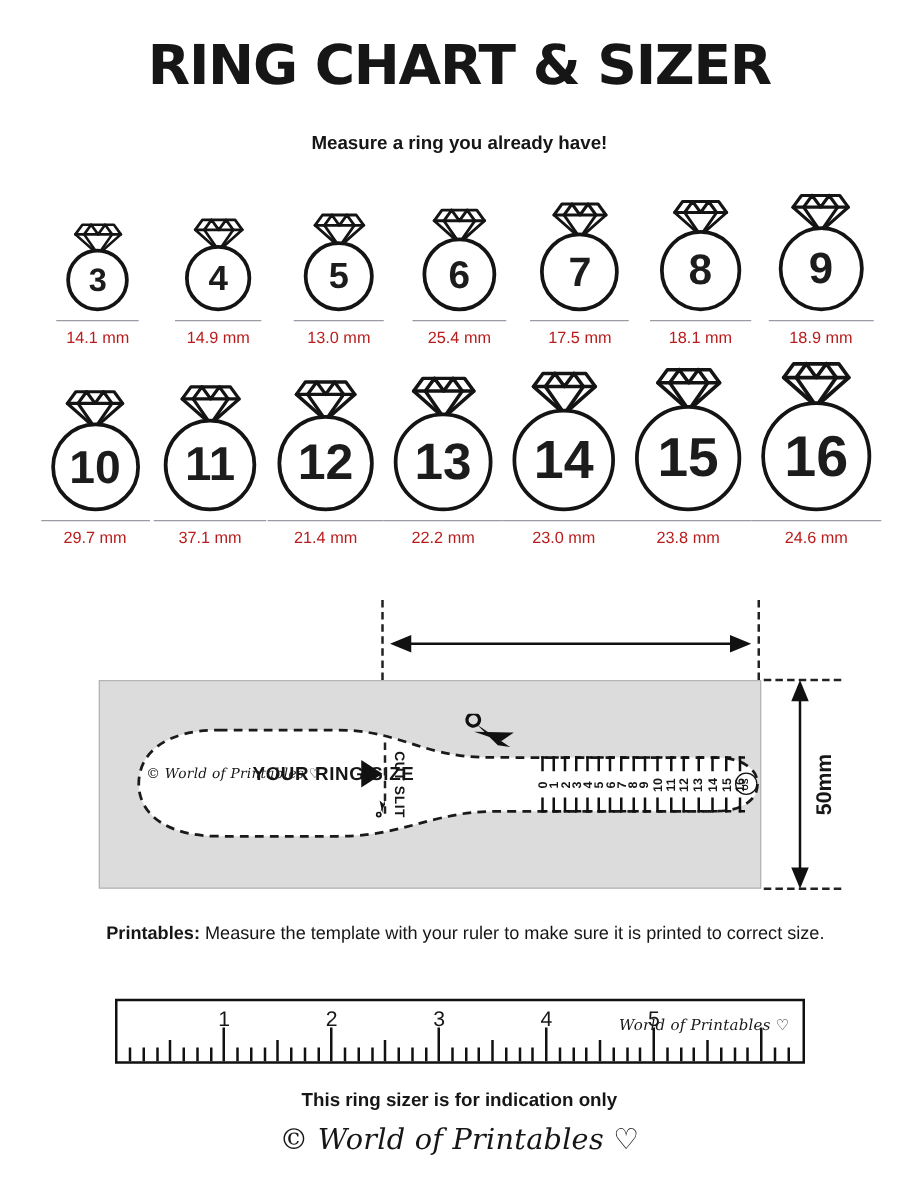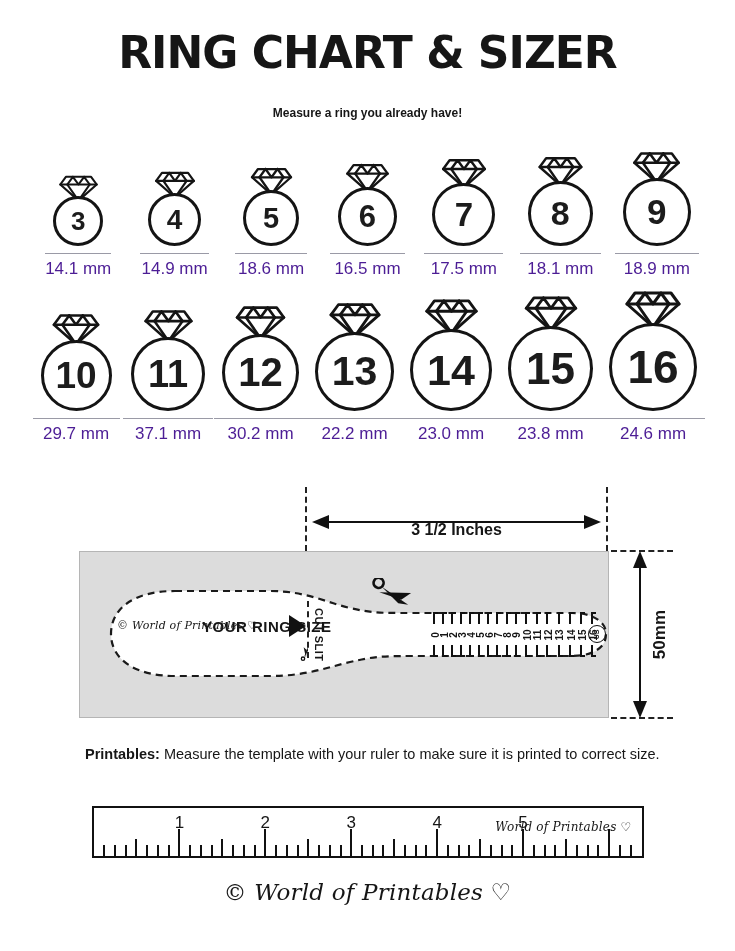--- a/index.html
+++ b/index.html
@@ -1,31 +1,31 @@
 <!DOCTYPE html>
 <html><head>
 <meta charset="utf-8">
 <style>
   * { margin:0; padding:0; box-sizing:border-box; }
   html,body { width:735px; background:#fff; }
   body { height:951px; overflow:hidden; font-family:"Liberation Sans", sans-serif; color:#161616; position:relative; }
 
   .page-title { text-align:center; margin-top:27px; font-size:44px; font-weight:900; letter-spacing:-1px; font-family:"DejaVu Sans", sans-serif; }
   .intro { text-align:center; margin-top:28px; }
-  .intro-heading { font-size:12px; font-weight:700; }
+  .intro-heading { font-size:15px; font-weight:700; }
   .intro-sub { font-size:15px; margin-top:3px; }
 
   .rings-row { display:flex; margin:0 30px; }
   .rings-row.row1 { margin-top:30px; }
   .rings-row.row2 { margin-top:10px; }
   .ring-col { flex:1; display:flex; flex-direction:column; align-items:center; justify-content:flex-end; }
   .ring-stack { display:flex; flex-direction:column; align-items:center; }
   .ring-circle { border-radius:50%; background:#fff; display:flex; align-items:center; justify-content:center; font-weight:700; color:#1c1c1c; }
   .ring-underline { height:1px; background:#9a9aa6; margin-top:7px; }
-  .ring-mm { font-size:17px; margin-top:5px; color:#4c1d95; }
+  .ring-mm { font-size:13px; margin-top:5px; color:#b91c1c; }
 
   .sizer-wrap { position:relative; height:248px; margin-top:40px; }
   .dash-v { position:absolute; width:0; border-left:2px dashed #222; }
   .dash-h { position:absolute; height:0; border-top:2px dashed #222; }
   .dim-arrow-h { position:absolute; top:31px; left:312px; width:289px; height:14px; }
   .dim-arrow-h .line { position:absolute; left:6px; right:6px; top:6px; height:2px; background:#111; }
   .dim-arrow-h .head-l { position:absolute; left:0; top:0; width:0; height:0; border-right:17px solid #111; border-top:7px solid transparent; border-bottom:7px solid transparent; }
   .dim-arrow-h .head-r { position:absolute; right:0; top:0; width:0; height:0; border-left:17px solid #111; border-top:7px solid transparent; border-bottom:7px solid transparent; }
   .dim-label-h { position:absolute; top:37px; left:312px; width:289px; text-align:center; font-weight:700; font-size:16px; }
 
@@ -119,38 +119,38 @@
       <path d="M4 15 H56"></path>
       <path d="M22 4 L14 15 M22 4 L30 15 M38 4 L30 15 M38 4 L46 15"></path>
       <path d="M14 15 L30 38 M46 15 L30 38"></path>
     </g>
         </svg>
         <div class="ring-circle" style="width:56px;height:56px;border:3.3px solid #141414;margin-top:-6px;font-size:29px;">
           <span>5</span>
         </div>
       </div>
       <div class="ring-underline" style="width:72px;"></div>
-      <div class="ring-mm">18.6 mm</div>
+      <div class="ring-mm">13.0 mm</div>
     </div>
     <div class="ring-col">
       <div class="ring-stack">
         <svg width="47" height="31" viewBox="0 0 60 40">
     <g fill="none" stroke="#141414" stroke-width="3" stroke-linejoin="round" stroke-linecap="round">
       <path d="M12 4 L48 4 L56 15 L30 38 L4 15 Z"></path>
       <path d="M4 15 H56"></path>
       <path d="M22 4 L14 15 M22 4 L30 15 M38 4 L30 15 M38 4 L46 15"></path>
       <path d="M14 15 L30 38 M46 15 L30 38"></path>
     </g>
         </svg>
         <div class="ring-circle" style="width:59px;height:59px;border:3.4px solid #141414;margin-top:-6px;font-size:31px;">
           <span>6</span>
         </div>
       </div>
       <div class="ring-underline" style="width:75px;"></div>
-      <div class="ring-mm">16.5 mm</div>
+      <div class="ring-mm">25.4 mm</div>
     </div>
     <div class="ring-col">
       <div class="ring-stack">
         <svg width="48" height="32" viewBox="0 0 60 40">
     <g fill="none" stroke="#141414" stroke-width="3" stroke-linejoin="round" stroke-linecap="round">
       <path d="M12 4 L48 4 L56 15 L30 38 L4 15 Z"></path>
       <path d="M4 15 H56"></path>
       <path d="M22 4 L14 15 M22 4 L30 15 M38 4 L30 15 M38 4 L46 15"></path>
       <path d="M14 15 L30 38 M46 15 L30 38"></path>
     </g>
@@ -240,21 +240,21 @@
       <path d="M4 15 H56"></path>
       <path d="M22 4 L14 15 M22 4 L30 15 M38 4 L30 15 M38 4 L46 15"></path>
       <path d="M14 15 L30 38 M46 15 L30 38"></path>
     </g>
         </svg>
         <div class="ring-circle" style="width:77px;height:77px;border:3.7px solid #141414;margin-top:-6px;font-size:40px;">
           <span>12</span>
         </div>
       </div>
       <div class="ring-underline" style="width:93px;"></div>
-      <div class="ring-mm">30.2 mm</div>
+      <div class="ring-mm">21.4 mm</div>
     </div>
     <div class="ring-col">
       <div class="ring-stack">
         <svg width="56" height="37" viewBox="0 0 60 40">
     <g fill="none" stroke="#141414" stroke-width="3" stroke-linejoin="round" stroke-linecap="round">
       <path d="M12 4 L48 4 L56 15 L30 38 L4 15 Z"></path>
       <path d="M4 15 H56"></path>
       <path d="M22 4 L14 15 M22 4 L30 15 M38 4 L30 15 M38 4 L46 15"></path>
       <path d="M14 15 L30 38 M46 15 L30 38"></path>
     </g>
@@ -320,21 +320,20 @@
   </div>
 
 <div class="sizer-wrap">
   <div class="dash-v" style="left:305px; top:3px; height:64px;"></div>
   <div class="dash-v" style="left:606px; top:3px; height:64px;"></div>
   <div class="dim-arrow-h">
     <div class="head-l"></div>
     <div class="line"></div>
     <div class="head-r"></div>
   </div>
-  <div class="dim-label-h">3 1/2 Inches</div>
 
   <div class="template-box">
     <svg class="shape" width="530" height="167" viewBox="0 0 530 167">
       <path d="M 95 39 H 190 C 225 39 245 50 270 56 C 292 61 300 61 330 61 H 492 C 508 61 519 66 524 74 Q 528 82 524 91 C 519 99 508 104 492 104 H 330 C 300 104 292 105 270 110 C 245 116 225 124 190 124 H 95 C 53 124 31 106 31 82 C 31 57 53 39 95 39 Z" fill="#ffffff" stroke="#1a1a1a" stroke-width="2.2" stroke-dasharray="7 5"></path>
     </svg>
     <div class="tpl-brand brand-script">© World of Printables ♡</div>
     <div class="yrs-label">YOUR RING SIZE</div>
     <div class="arrow-right"></div>
     <div class="cut-line"></div>
     <div class="cut-slit">CUT SLIT</div>
@@ -511,14 +510,15 @@
     <div class="tick" style="left: 525.26px; height: 11px;"></div>
     <div class="tick" style="left: 536px; height: 11px;"></div>
     <div class="num" style="left: 85.92px;">1</div>
     <div class="num" style="left: 171.84px;">2</div>
     <div class="num" style="left: 257.76px;">3</div>
     <div class="num" style="left: 343.68px;">4</div>
     <div class="num" style="left: 429.6px;">5</div>
   </div>
 
 <div class="footer">
+  <div class="footer-bold">This ring sizer is for indication only</div>
   <div class="footer-brand brand-script">© World of Printables ♡</div>
 </div>
 
 </body></html>

